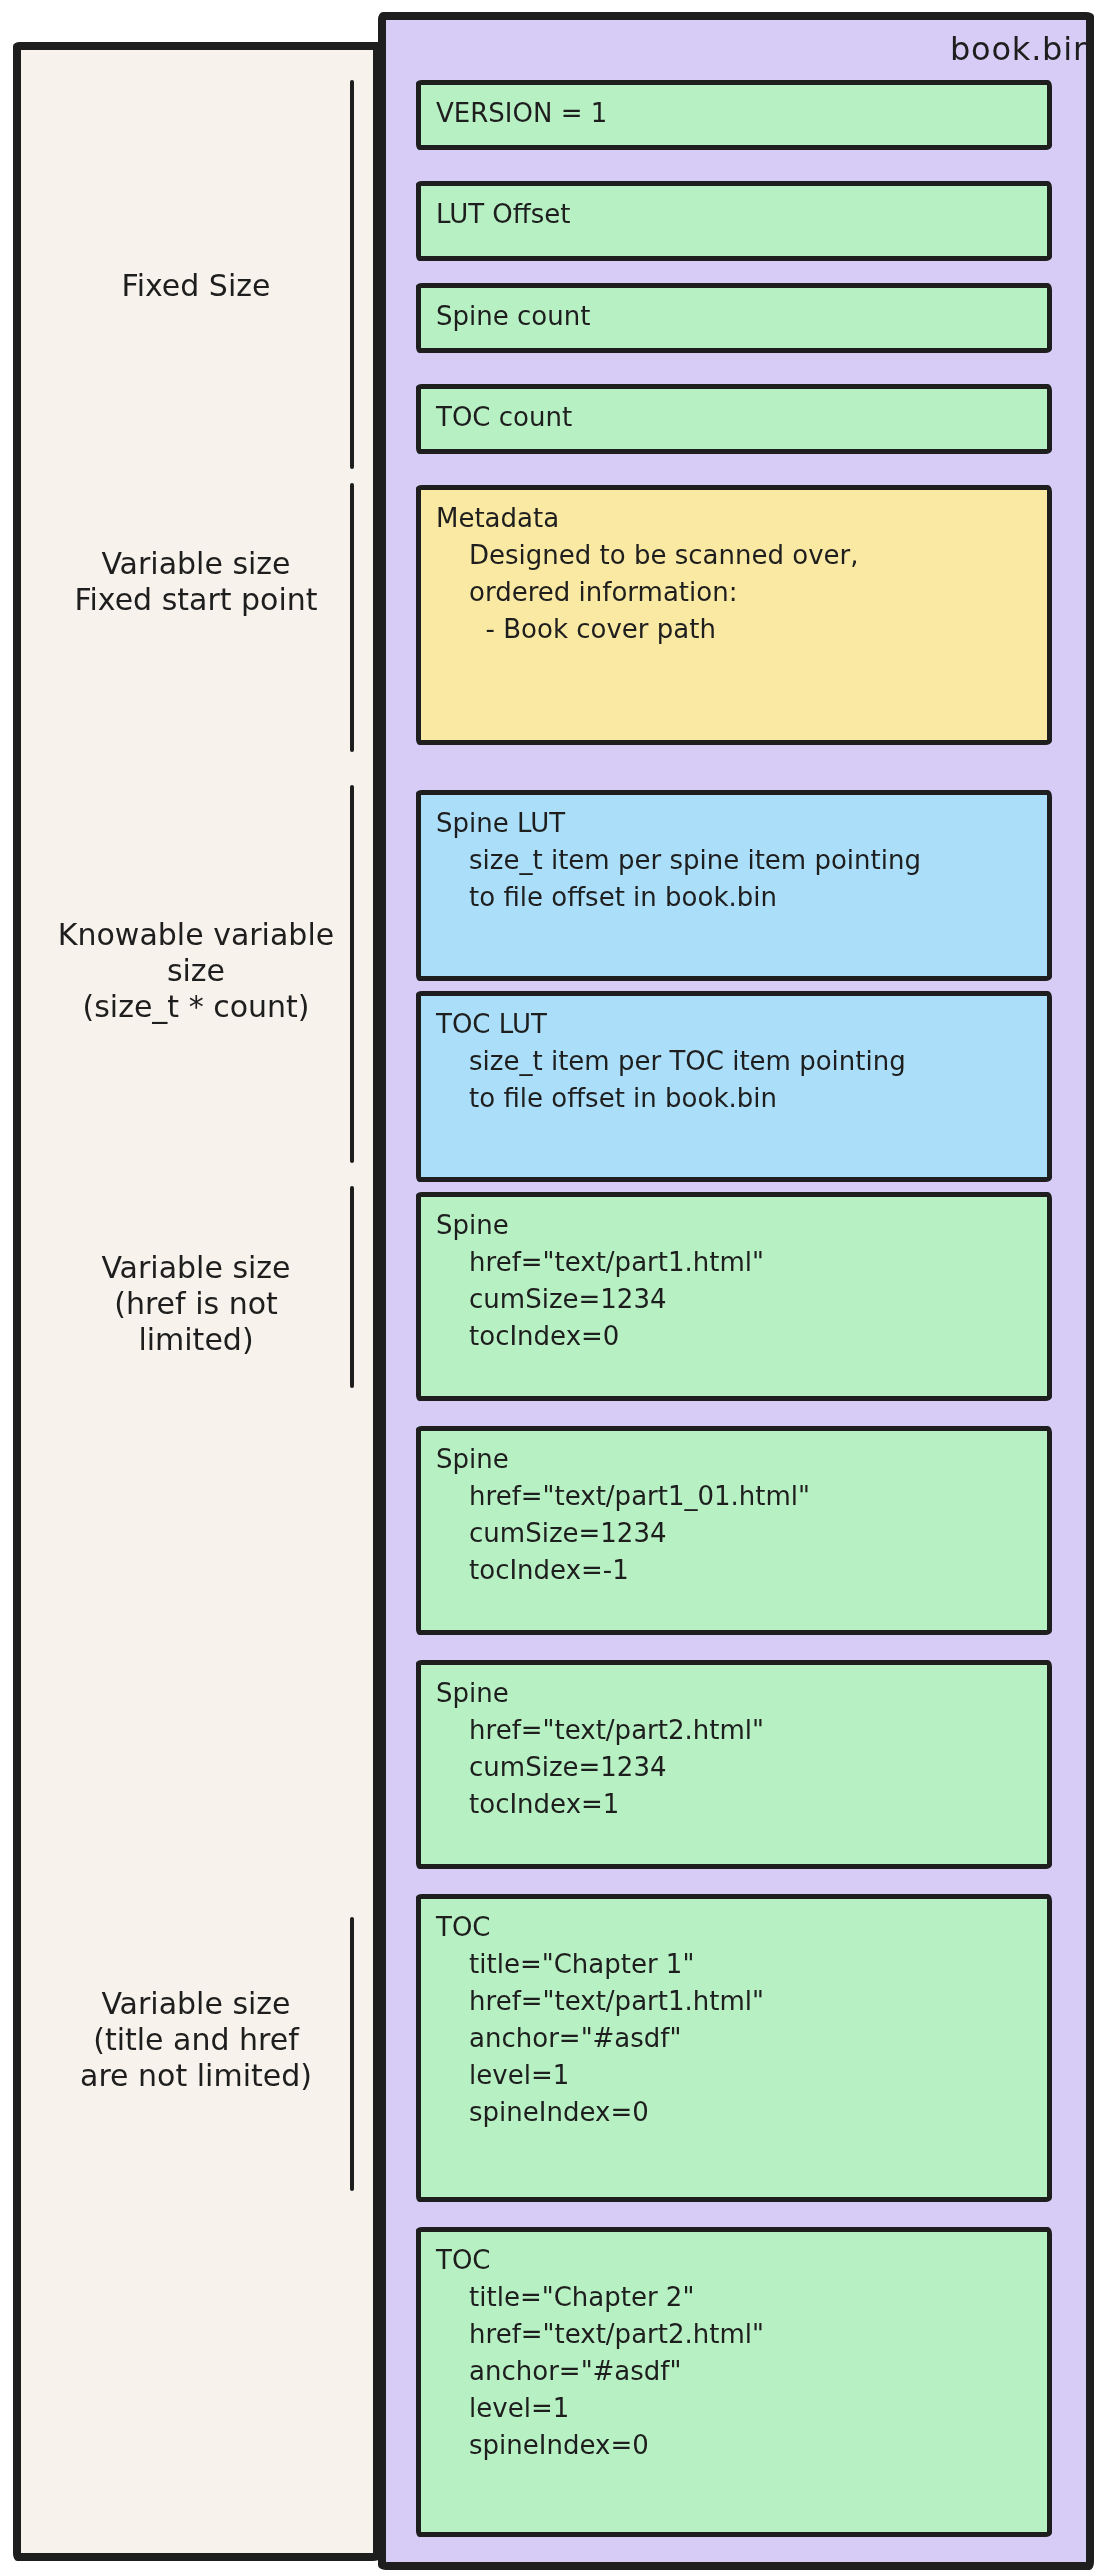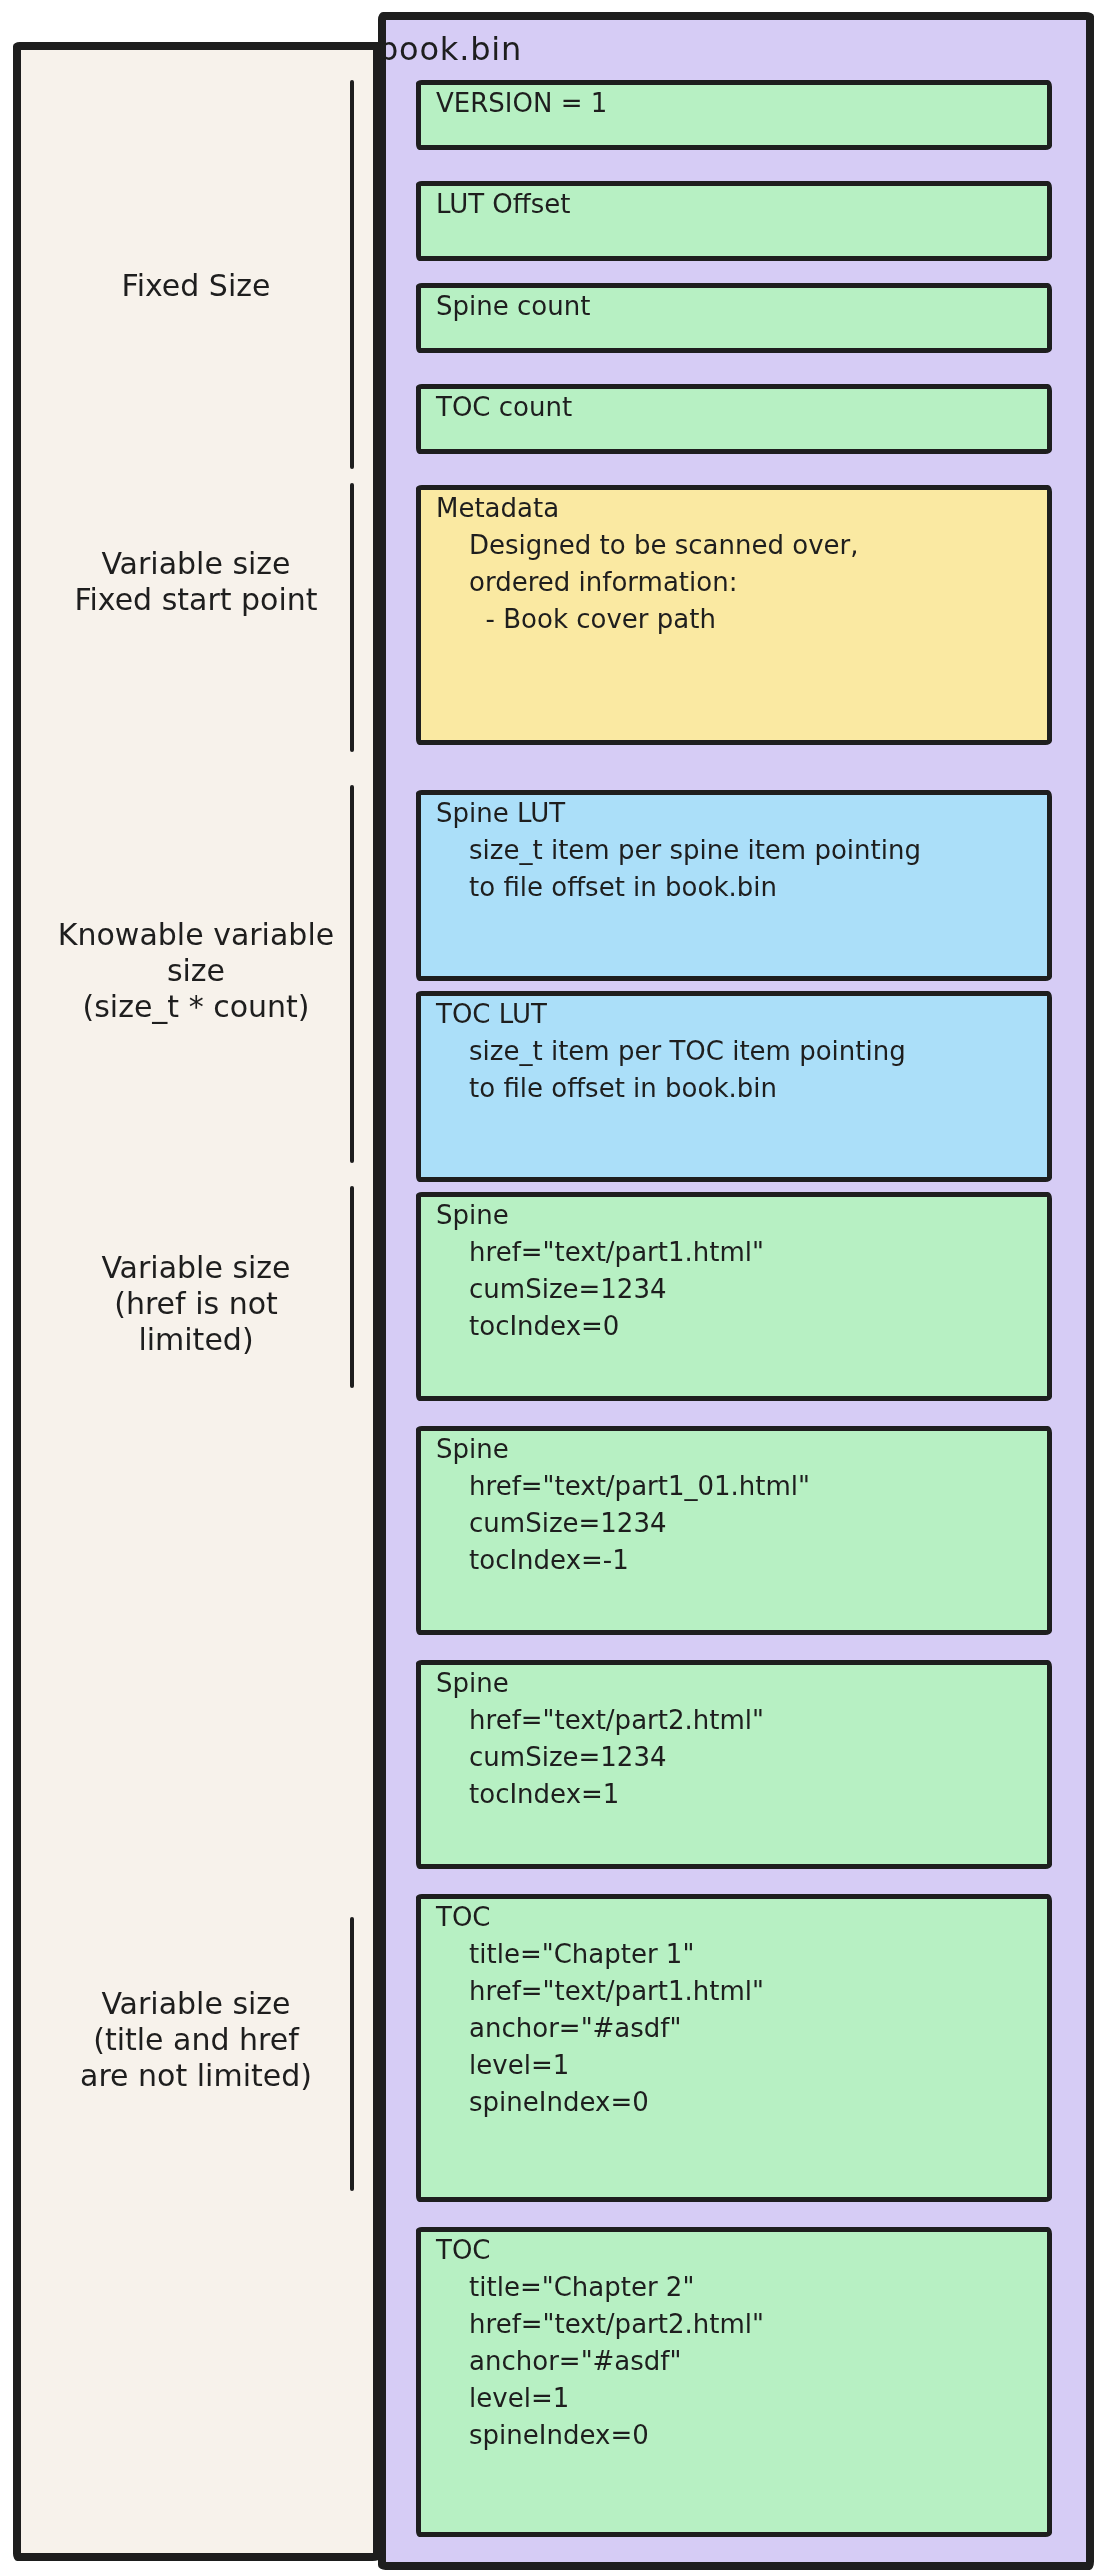--- a/index.html
+++ b/index.html
@@ -26,21 +26,21 @@
     width: 716px; height: 2558px;
     background: #d6ccf5;
     border: 8.4px solid #1e1e1e;
     border-radius: 5px 8.4px 4.2px 7.5px / 7.5px 4.2px 8.4px 5px;
     box-sizing: border-box;
   }
   .panel-title {
     position: absolute;
     left: 378px; top: 30px;
     width: 716px;
-    text-align: left;
+    text-align: right;
     font-size: 32px;
     font-weight: 500;
     letter-spacing: 0.8px;
   }
   .bracket {
     position: absolute;
     left: 350px;
     width: 4.2px;
     background: #1e1e1e;
     border-radius: 2.5px;
@@ -53,21 +53,21 @@
     font-size: 30px;
     line-height: 36px;
   }
   .box {
     position: absolute;
     left: 416px;
     width: 636px;
     border: 5.9px solid #1e1e1e;
     border-radius: 5.9px 4.2px 6.7px 3.3px / 3.3px 6.7px 4.2px 5.9px;
     box-sizing: border-box;
-    padding: 0 15px 0 15px;
+    padding: 10px 15px 0 15px;
     font-size: 26px;
     line-height: 37px;
   }
   .box .bline { white-space: pre; }
   .green  { background: #b7f0c3; }
   .yellow { background: #fae9a2; }
   .blue   { background: #abdff9; }
 </style>
 </head>
 <body>

